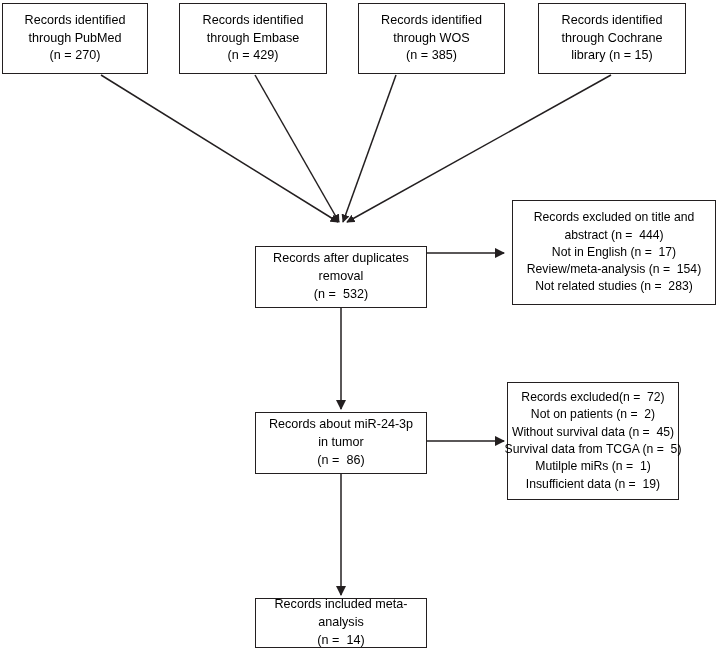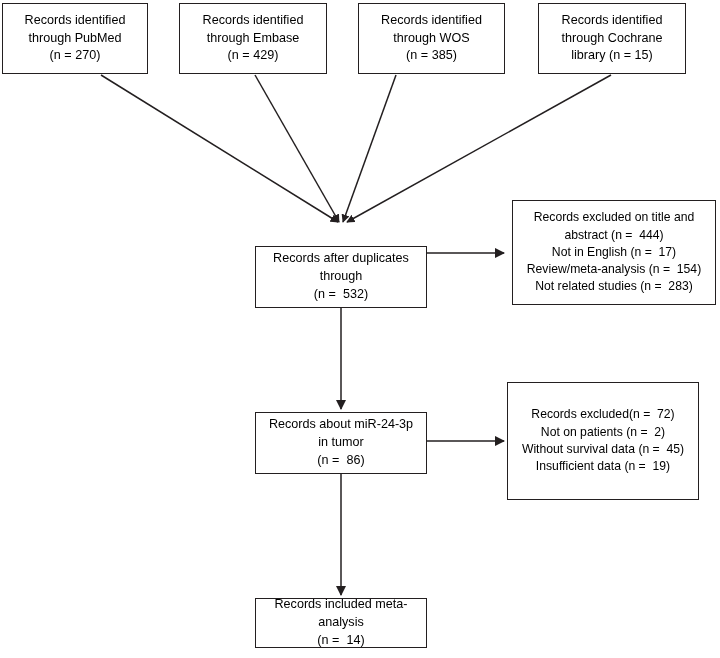--- a/index.html
+++ b/index.html
@@ -45,21 +45,21 @@
   #box-pubmed   { left: 2px;   top: 3px;  width: 146px; height: 71px; }
   #box-embase   { left: 179px; top: 3px;  width: 148px; height: 71px; }
   #box-wos      { left: 358px; top: 3px;  width: 147px; height: 71px; }
   #box-cochrane { left: 538px; top: 3px;  width: 148px; height: 71px; }
   
   #box-after-duplicates { left: 255px; top: 225px; width: 172px; height: 62px; margin-top: 21px; }
   #box-mir              { left: 255px; top: 412px; width: 172px; height: 62px; }
   #box-included         { left: 255px; top: 598px; width: 172px; height: 50px; }
   
   #box-excluded-title    { left: 512px; top: 200px; width: 204px; height: 105px; font-size: 12.2px; }
-  #box-excluded-eligible { left: 507px; top: 382px; width: 192px; height: 118px; font-size: 12.2px; }
+  #box-excluded-eligible { left: 507px; top: 382px; width: 172px; height: 118px; font-size: 12.2px; }
 </style>
 </head>
 <body>
 
 <div id="diagram-root">
 
   <svg id="flow-svg" viewBox="0 0 720 658" xmlns="http://www.w3.org/2000/svg">
     <defs>
       <marker id="arrow" viewBox="0 0 10 10" refX="9" refY="5" markerWidth="7" markerHeight="7" orient="auto-start-reverse">
         <path d="M 0 0 L 10 5 L 0 10 z" fill="#231f20"></path>
@@ -102,21 +102,21 @@
   </div>
 
   <div class="flow-box" id="box-cochrane">
     <span class="ln">Records identified</span>
     <span class="ln">through Cochrane</span>
     <span class="ln">library (n = 15)</span>
   </div>
 
   <div class="flow-box" id="box-after-duplicates">
     <span class="ln">Records after duplicates</span>
-    <span class="ln">through</span>
+    <span class="ln">removal</span>
     <span class="ln">(n =  532)</span>
   </div>
 
   <div class="flow-box" id="box-excluded-title">
     <span class="ln">Records excluded on title and</span>
     <span class="ln">abstract (n =  444)</span>
     <span class="ln">Not in English (n =  17)</span>
     <span class="ln">Review/meta-analysis (n =  154)</span>
     <span class="ln">Not related studies (n =  283)</span>
   </div>
@@ -124,20 +124,22 @@
   <div class="flow-box" id="box-mir">
     <span class="ln">Records about miR-24-3p</span>
     <span class="ln">in tumor</span>
     <span class="ln">(n =  86)</span>
   </div>
 
   <div class="flow-box" id="box-excluded-eligible">
     <span class="ln">Records excluded(n =  72)</span>
     <span class="ln">Not on patients (n =  2)</span>
     <span class="ln">Without survival data (n =  45)</span>
+    <span class="ln">Survival data from TCGA (n =  5)</span>
+    <span class="ln">Mutilple miRs (n =  1)</span>
     <span class="ln">Insufficient data (n =  19)</span>
   </div>
 
   <div class="flow-box" id="box-included">
     <span class="ln">Records included meta-</span>
     <span class="ln">analysis</span>
     <span class="ln">(n =  14)</span>
   </div>
 
 </div>

